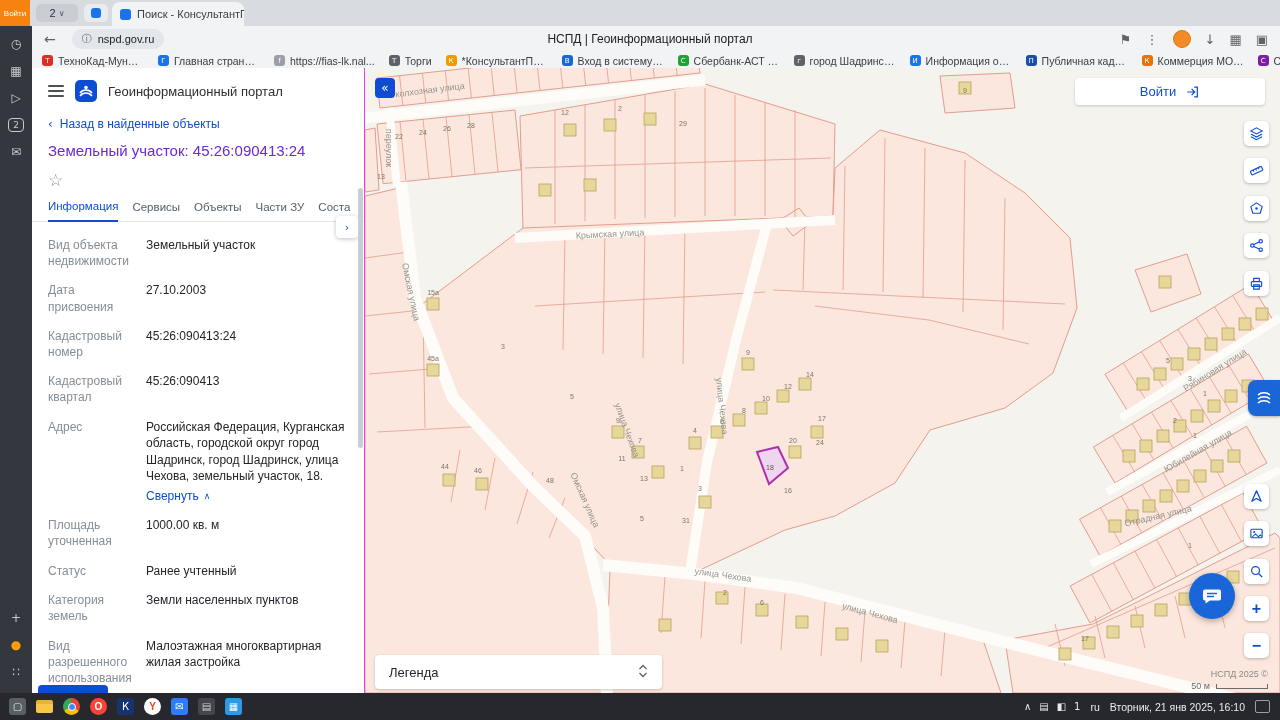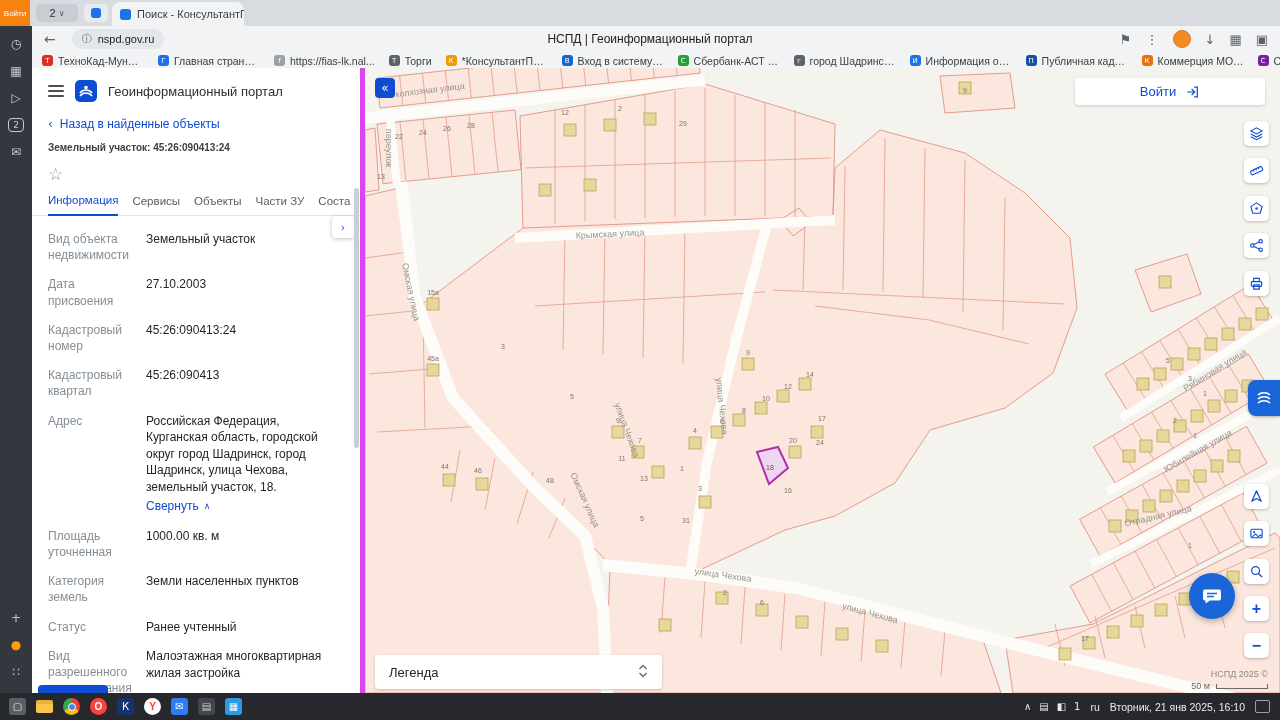--- a/index.html
+++ b/index.html
@@ -33,28 +33,28 @@
   .bm .fav{width:11px;height:11px;border-radius:3px;color:#fff;font-size:7px;display:flex;align-items:center;justify-content:center;font-family:"DejaVu Sans",sans-serif}
   .bm .lbl{font-size:10.5px;color:#3c4043;max-width:86px;white-space:nowrap;overflow:hidden;text-overflow:ellipsis}
 
   
   .strip{position:absolute;left:0;top:26px;width:32px;height:667px;background:#34383e;display:flex;flex-direction:column;align-items:center;padding:6px 0}
   .strip .sicon{width:26px;height:24px;display:flex;align-items:center;justify-content:center;color:#c6cacf;font-size:12px;margin-bottom:3px}
   .strip .spacer{flex:1}
   .chip2{border:1.2px solid #c6cacf;border-radius:4px;font-size:9px;padding:0 4px;line-height:12px}
 
   
-  .panel{position:absolute;left:32px;top:68px;width:333px;height:625px;background:#fff;overflow:hidden;border-right:5px solid #d946ef}
+  .panel{position:absolute;left:32px;top:68px;width:333px;height:625px;background:#fff;overflow:hidden;border-right:1px solid #d946ef}
   .p-header{display:flex;align-items:center;gap:11px;padding:12px 16px 6px}
   .burger{width:16px;display:flex;flex-direction:column;gap:3px}
   .burger i{display:block;height:2px;background:#4a5056;border-radius:1px}
   .p-logo{width:22px;height:22px;border-radius:5px;background:#0d4cd3;display:flex;align-items:center;justify-content:center;flex:none}
   .p-app-title{font-size:13px;color:#2b2f33}
   .back-link{padding:9px 16px 0;color:#0d4cd3;font-size:12px;display:flex;gap:7px;align-items:center}
-  .p-title{padding:11px 16px 0;font-size:10px;font-weight:bold;color:#404040}
+  .p-title{padding:11px 16px 0;font-size:15px;font-weight:normal;color:#6d28d9}
   .p-star{padding:13px 16px 0;color:#8e979e;font-size:17px;line-height:1}
   .p-tabs{display:flex;align-items:center;gap:14px;padding:11px 0 0 16px;border-bottom:1px solid #e3e6e9;position:relative}
   .p-tab{font-size:11.5px;color:#566069;padding-bottom:8px;white-space:nowrap}
   .p-tab.active{color:#0d4cd3;border-bottom:2px solid #0d4cd3;margin-bottom:-1px}
   .tab-more{position:absolute;right:6px;bottom:4px;width:22px;height:22px;background:#fff;box-shadow:0 1px 4px rgba(0,0,0,.25);border-radius:4px;display:flex;align-items:center;justify-content:center;color:#0d4cd3;font-size:11px}
   .fields{padding:15px 16px 0}
   .frow{display:flex;margin-bottom:13px}
   .flabel{width:98px;flex:none;font-size:12px;color:#848e96;line-height:1.35;padding-right:8px}
   .fvalue{flex:1;font-size:12px;color:#21262c;line-height:1.38}
   .collapse-link{color:#0d4cd3;font-size:12px;margin-top:3px;display:inline-flex;gap:5px;align-items:center}
@@ -264,26 +264,26 @@
           <div class="fvalue"><span>Российская Федерация, Курганская область, городской округ город Шадринск, город Шадринск, улица Чехова, земельный участок, 18.</span><br><span class="collapse-link">
               <span>Свернуть</span>
               <span class="glyph">∧</span>
             </span></div>
         </div>
         <div class="frow">
           <div class="flabel">Площадь уточненная</div>
           <div class="fvalue"><span>1000.00 кв. м</span></div>
         </div>
         <div class="frow">
+          <div class="flabel">Статус</div>
+          <div class="fvalue"><span>Ранее учтенный</span></div>
+        </div>
+        <div class="frow">
           <div class="flabel">Категория земель</div>
           <div class="fvalue"><span>Земли населенных пунктов</span></div>
-        </div>
-        <div class="frow">
-          <div class="flabel">Статус</div>
-          <div class="fvalue"><span>Ранее учтенный</span></div>
         </div>
         <div class="frow">
           <div class="flabel">Вид разрешенного использования</div>
           <div class="fvalue"><span>Малоэтажная многоквартирная жилая застройка</span></div>
         </div>
         <div class="frow">
           <div class="flabel">Форма собственности</div>
           <div class="fvalue"><span>-</span></div>
         </div>
       </div>

